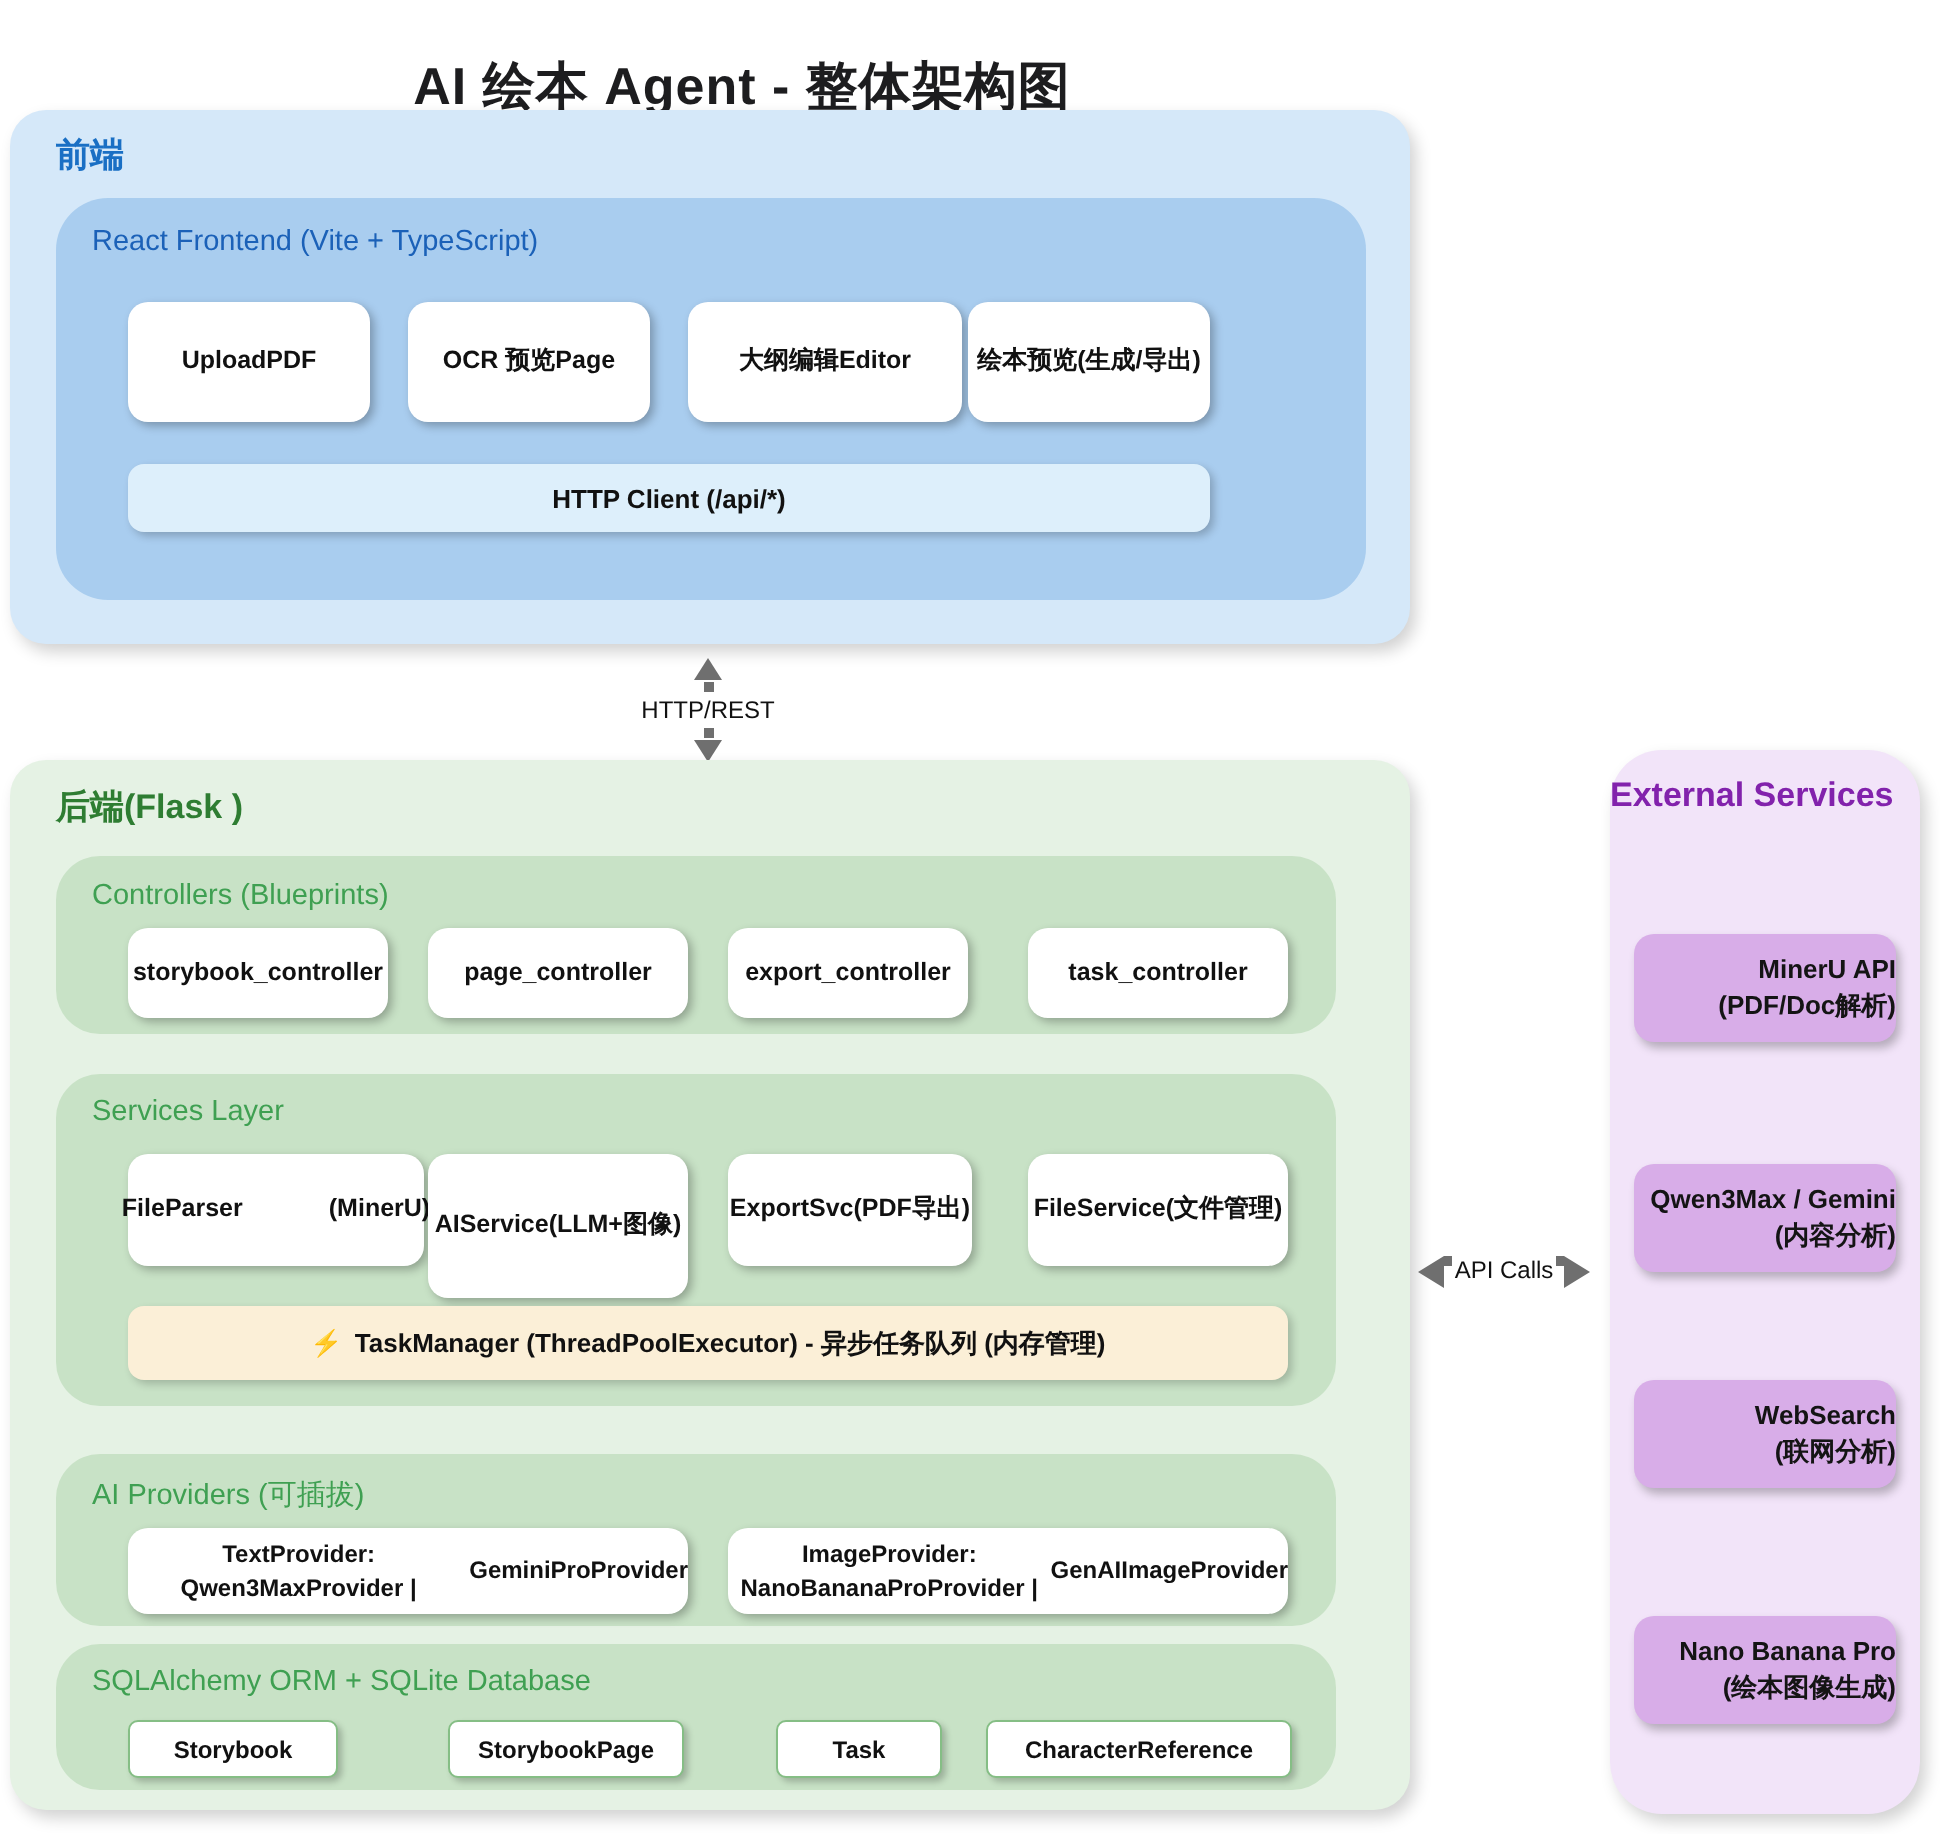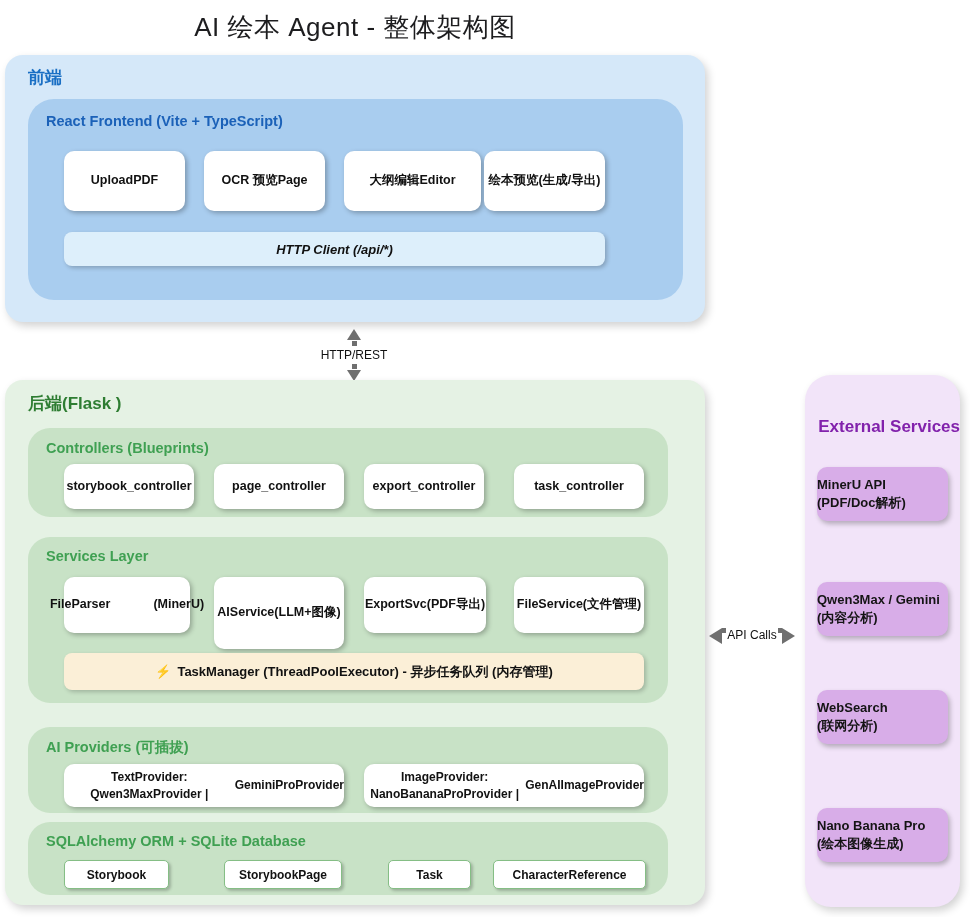--- a/index.html
+++ b/index.html
@@ -1,69 +1,69 @@
 <!DOCTYPE html>
 <html><head>
 <meta charset="utf-8">
 <style>
   html,body{margin:0;padding:0;background:#fff;}
   .canvas{
     position:relative;width:970px;height:917px;background:#ffffff;overflow:hidden;
     font-family:"Liberation Sans", sans-serif;
   }
   .page-title{
-    position:absolute;left:0;top:10px;width:710px;text-align:center;
-    font-size:26px;font-weight:normal;color:#1d1d1f;letter-spacing:.5px;
+    position:absolute;left:0;top:26px;width:710px;text-align:center;
+    font-size:26px;font-weight:bold;color:#1d1d1f;letter-spacing:.5px;padding-left:16px;
   }
   
   .sec{position:absolute;border-radius:18px;box-shadow:3px 4px 8px rgba(0,0,0,.18);}
   .sub{position:absolute;border-radius:22px;}
   .sec-label{position:absolute;font-size:17px;font-weight:bold;}
-  .sub-label{position:absolute;font-size:14.5px;font-weight:bold;}
+  .sub-label{position:absolute;font-size:14.5px;font-weight:normal;}
   .card{
     position:absolute;background:#ffffff;border-radius:10px;
     box-shadow:2px 2px 5px rgba(0,0,0,.28);
     display:flex;flex-direction:row;align-items:center;justify-content:center;
     font-size:12.5px;font-weight:bold;color:#111;text-align:center;line-height:1.4;
   }
   
   .fe{left:5px;top:55px;width:700px;height:267px;background:#d5e8f9;}
   .fe-label{left:28px;top:66px;color:#1a6fc4;}
   .fe-inner{left:28px;top:99px;width:655px;height:201px;background:#a9cdef;border-radius:26px;}
   .fe-inner-label{left:46px;top:113px;color:#1b61b8;}
   .httpclient{
     position:absolute;left:64px;top:232px;width:541px;height:34px;background:#ddeffb;
     border-radius:8px;box-shadow:2px 2px 4px rgba(0,0,0,.22);
     display:flex;align-items:center;justify-content:center;
-    font-size:13px;font-weight:bold;color:#111;font-style:italic;
+    font-size:13px;font-weight:bold;color:#111;
   }
   
   .be{left:5px;top:380px;width:700px;height:525px;background:#e5f2e4;}
   .be-label{left:28px;top:392px;color:#2e7d32;}
   .greenbox{background:#c8e2c6;}
   .green-hdr{color:#3fa052;}
   .taskmgr{
     position:absolute;left:64px;top:653px;width:580px;height:37px;background:#fbefd7;
     border-radius:8px;box-shadow:2px 2px 4px rgba(0,0,0,.2);
     display:flex;align-items:center;justify-content:center;gap:6px;
     font-size:13px;font-weight:bold;color:#111;
   }
   .dbcard{
     position:absolute;background:#fff;border:1px solid #85be85;border-radius:5px;
     box-shadow:2px 2px 3px rgba(0,0,0,.22);
     display:flex;align-items:center;justify-content:center;
     font-size:12px;font-weight:bold;color:#111;
   }
   
   .ext{left:805px;top:375px;width:155px;height:532px;background:#f2e4f9;border-radius:26px;}
-  .ext-label{left:0;top:388px;width:155px;text-align:right;color:#8222ac;position:absolute;font-size:17px;font-weight:bold;margin-top:29px;}
+  .ext-label{left:0;top:388px;width:155px;text-align:left;color:#8222ac;position:absolute;font-size:17px;font-weight:bold;}
   .extcard{
     position:absolute;left:817px;width:131px;height:54px;background:#d8ade8;
     border-radius:10px;box-shadow:2px 3px 5px rgba(0,0,0,.25);
-    display:flex;flex-direction:column;align-items:flex-start;justify-content:center;
+    display:flex;flex-direction:column;align-items:flex-end;justify-content:center;
     font-size:13px;font-weight:bold;color:#141414;text-align:center;line-height:1.35;
   }
   
   .v-arrow{position:absolute;left:314px;top:329px;width:80px;height:52px;
     display:flex;flex-direction:column;align-items:center;justify-content:space-between;}
   .tri-up{width:0;height:0;border-left:7px solid transparent;border-right:7px solid transparent;border-bottom:11px solid #6f6f6f;}
   .tri-down{width:0;height:0;border-left:7px solid transparent;border-right:7px solid transparent;border-top:11px solid #6f6f6f;}
   .v-shaft{width:5px;height:5px;background:#6f6f6f;}
   .arrow-label{font-size:12px;color:#111;white-space:nowrap;padding:1px 0;}
   .h-arrow{position:absolute;left:706px;top:628px;width:92px;height:24px;
@@ -130,21 +130,21 @@
     <span>export</span>
     <span>_controller</span>
   </div>
   <div class="card" style="left:514px;top:464px;width:130px;height:45px;">
     <span>task</span>
     <span>_controller</span>
   </div>
 
   <div class="sub greenbox" style="left:28px;top:537px;width:640px;height:166px;"></div>
   <div class="sub-label green-hdr" style="left:46px;top:548px;">Services Layer</div>
-  <div class="card" style="left:64px;top:577px;width:126px;height:56px;gap:43px;">
+  <div class="card" style="left:64px;top:577px;width:148px;height:56px;gap:43px;">
     <span>FileParser</span>
     <span>(MinerU)</span>
   </div>
   <div class="card" style="left:214px;top:577px;width:130px;height:72px;">
     <span>AIService</span>
     <span>(LLM+图像)</span>
   </div>
   <div class="card" style="left:364px;top:577px;width:122px;height:56px;">
     <span>ExportSvc</span>
     <span>(PDF导出)</span>

